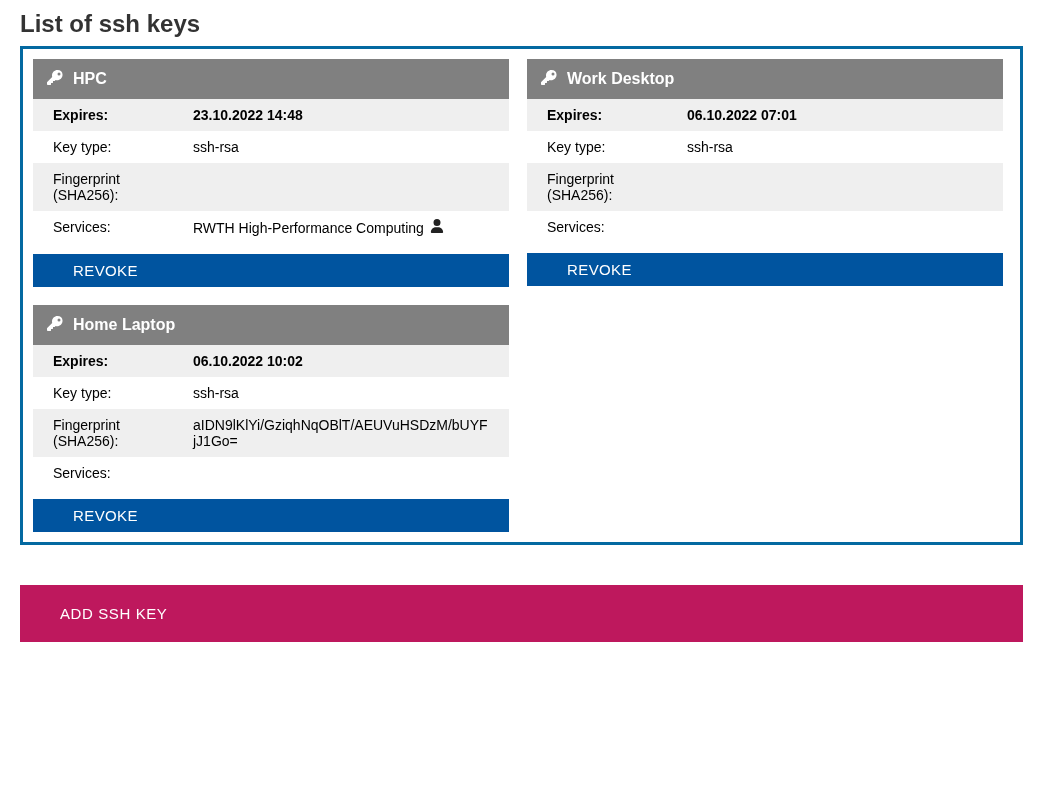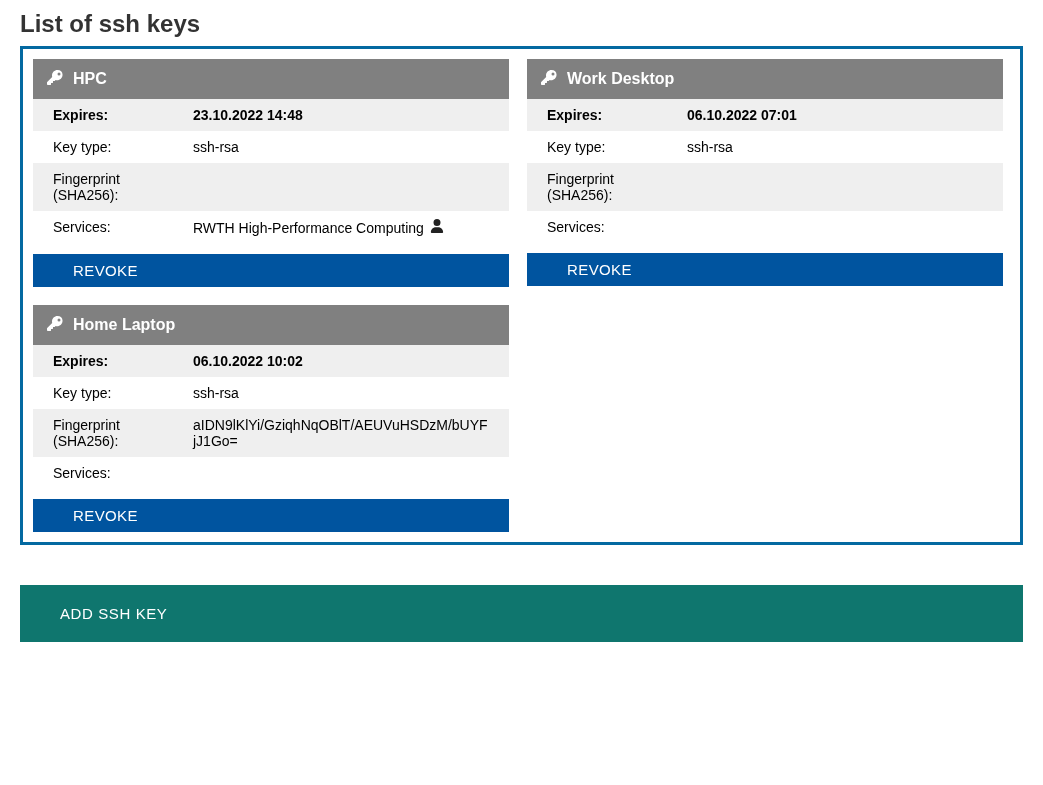--- a/index.html
+++ b/index.html
@@ -85,21 +85,21 @@
     letter-spacing: .4px;
     cursor: pointer;
     font-family: inherit;
     margin-top: 10px;
   }
   .btn-add {
     width: 100%;
     display: block;
     margin-top: 40px;
     padding: 20px 40px;
-    background: #0f766e;
+    background: #be185d;
     color: #fff;
     border: none;
     text-align: left;
     font-size: 15px;
     letter-spacing: .6px;
     cursor: pointer;
     font-family: inherit;
   }
   .key-icon {
     width: 16px;

